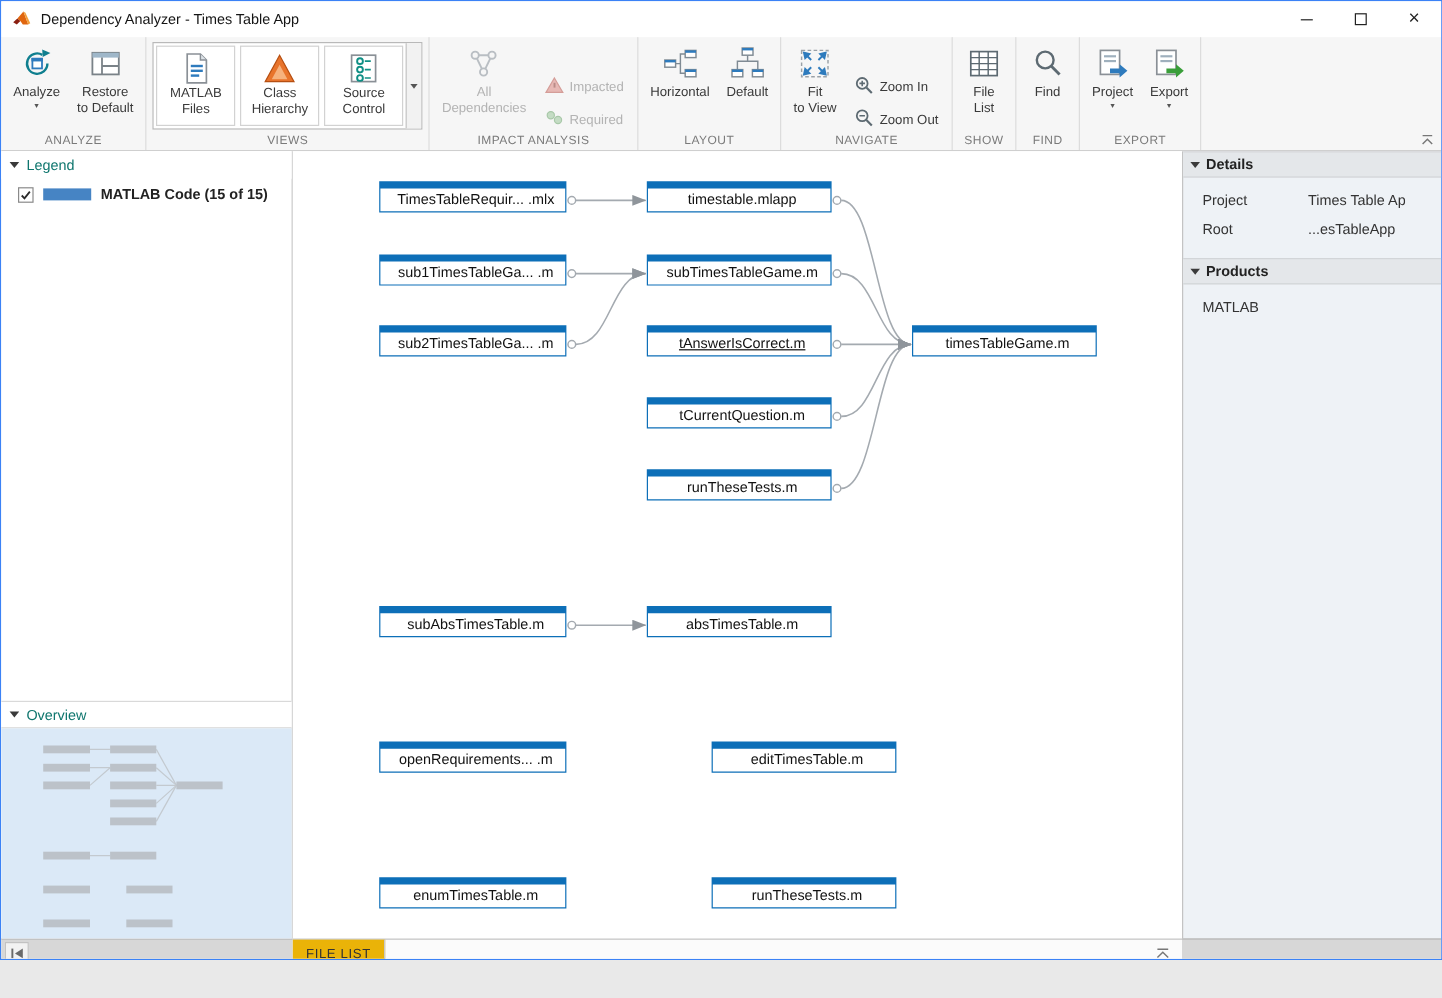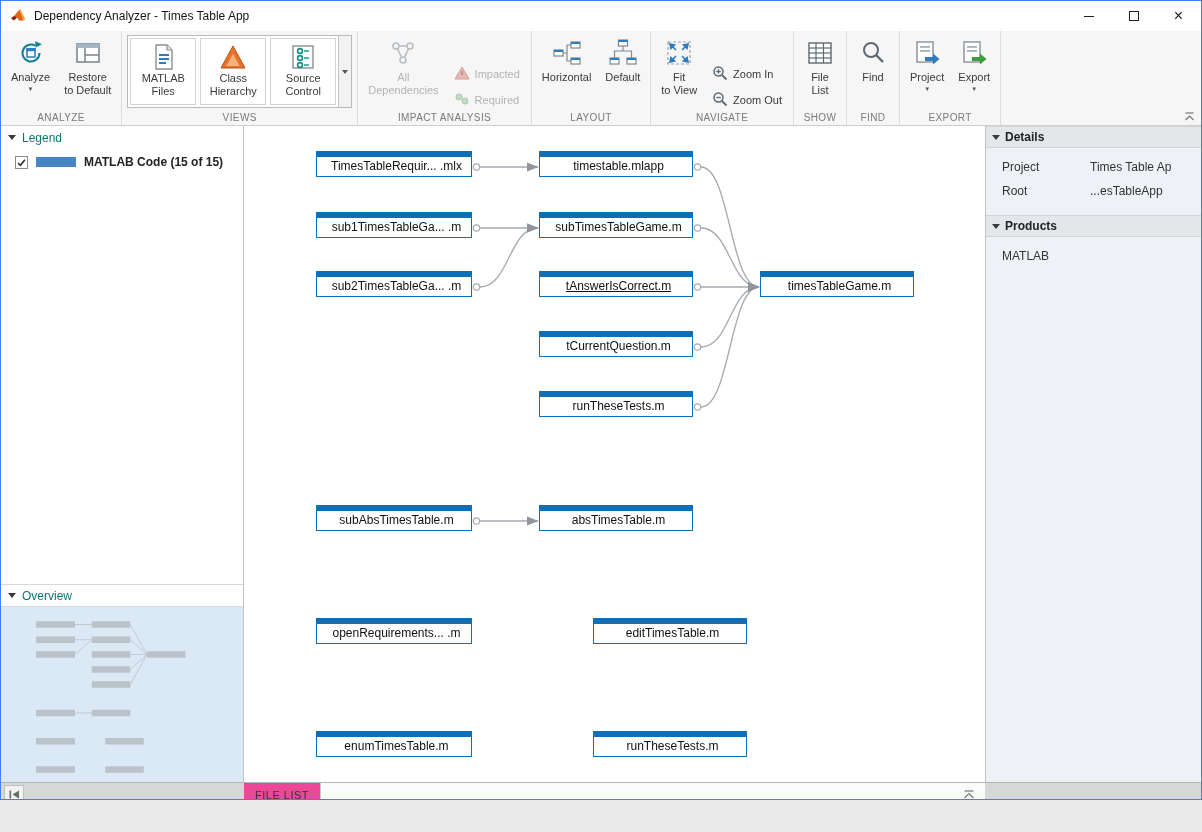--- a/index.html
+++ b/index.html
@@ -72,21 +72,21 @@
   .prop-rows { padding:7px 0 12px; }
   .prop-row { display:flex; height:24px; align-items:center; padding-left:16px; font-size:12px; color:#333; }
   .pname { width:88px; flex:0 0 88px; }
   .pval { white-space:nowrap; overflow:hidden; }
 
   
   .bottombar { height:24px; display:flex; }
   .bb-left { width:243px; background:#d7d7d7; border-top:1px solid #b5b5b5; display:flex; align-items:center; }
   .scroll-left { margin-left:3px; width:20px; height:19px; background:#f2f2f2; border:1px solid #c2c2c2; display:flex; align-items:center; justify-content:center; }
   .bb-center { width:741px; background:#fbfbfb; border-top:1px solid #b5b5b5; display:flex; align-items:stretch; }
-  .fl-label { display:flex; align-items:center; padding:0 11px; background:#ec4899; border-right:1px solid #c9c9c9; font-size:11px; letter-spacing:.5px; color:#333; }
+  .fl-label { display:flex; align-items:center; padding:0 11px; background:#eab308; border-right:1px solid #c9c9c9; font-size:11px; letter-spacing:.5px; color:#333; }
   .fl-expand { margin-left:auto; display:flex; align-items:center; padding-right:10px; }
   .bb-right { flex:1; background:#d7d7d7; border-top:1px solid #b5b5b5; }
 </style>
 </head>
 <body>
 
 <div class="window">
 
   <div class="titlebar">
     <span class="app-logo">

